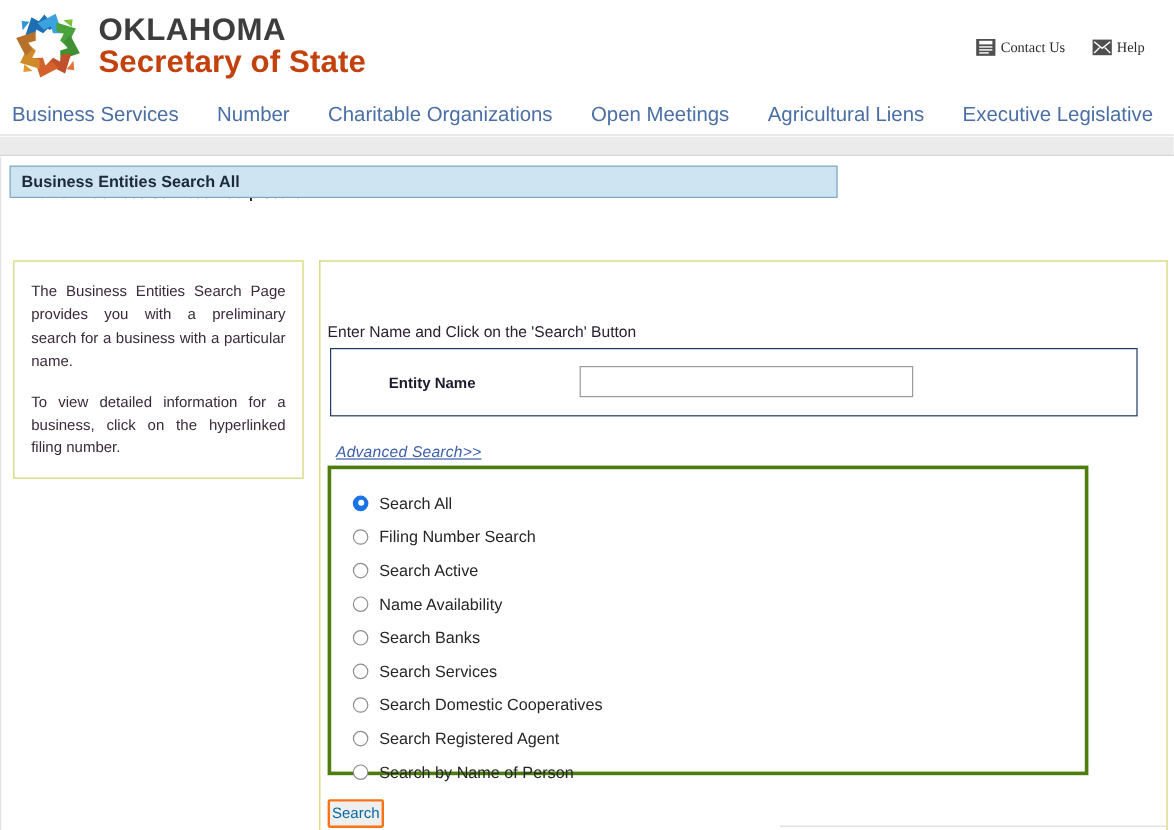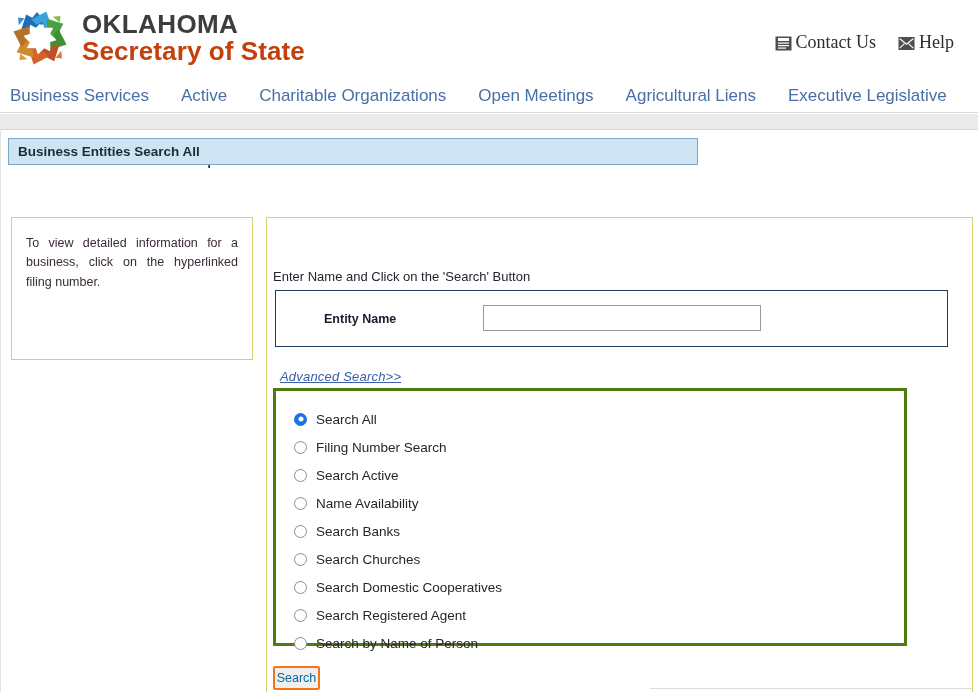--- a/index.html
+++ b/index.html
@@ -64,21 +64,21 @@
     display: flex;
     align-items: center;
     gap: 22px;
   }
   .header-link {
     display: flex;
     align-items: center;
     gap: 4px;
     text-decoration: none;
     font-family: "Liberation Serif", serif;
-    font-size: 18px;
+    font-size: 12px;
     color: #2d2d2d;
     cursor: pointer;
   }
   .hl-icon {
     width: 17px; height: 15px;
     display: inline-block;
     flex: 0 0 auto;
   }
 
   
@@ -403,38 +403,39 @@
           <path d="M1.8 2.8 L8.5 8.2 L15.2 2.8" fill="none" stroke="#ffffff" stroke-width="1.3"></path>
           <path d="M1.8 12.2 L6.4 7.6 M15.2 12.2 L10.6 7.6" fill="none" stroke="#ffffff" stroke-width="1.1"></path>
         </svg>
       </span>
       <span>Help</span>
     </a>
   </div>
 
   <div id="main-nav">
     <a class="nav-item">Business Services</a>
-    <a class="nav-item">Active</a>
+    <a class="nav-item">Number</a>
     <a class="nav-item">Charitable Organizations</a>
     <a class="nav-item">Open Meetings</a>
     <a class="nav-item">Agricultural Liens</a>
     <a class="nav-item">Executive Legislative</a>
   </div>
 </div>
 
 <div id="gray-band"></div>
 
 <div id="content">
 
   <div id="breadcrumb">
     <a class="crumb-home">Home</a><span class="crumb-sep"> : </span><a class="crumb-mid">Business Services</a><span class="crumb-sep"> : </span><span class="crumb-last">Corp Search</span>
   </div>
 
 
   <div id="info-panel">
+    <p class="info-para">The Business Entities Search Page provides you with a preliminary search for a business with a particular name.</p>
     <p class="info-para">To view detailed information for a business, click on the hyperlinked filing number.</p>
   </div>
 
   <div id="search-panel"></div>
 </div>
 
 <div id="panel-title-bar">
   <span class="panel-title">Business Entities Search All</span>
 </div>
 
@@ -463,21 +464,21 @@
   <div class="radio-row">
     <span class="radio-dot"></span>
     <span class="radio-label">Name Availability</span>
   </div>
   <div class="radio-row">
     <span class="radio-dot"></span>
     <span class="radio-label">Search Banks</span>
   </div>
   <div class="radio-row">
     <span class="radio-dot"></span>
-    <span class="radio-label">Search Churches</span>
+    <span class="radio-label">Search Services</span>
   </div>
   <div class="radio-row">
     <span class="radio-dot"></span>
     <span class="radio-label">Search Domestic Cooperatives</span>
   </div>
   <div class="radio-row">
     <span class="radio-dot"></span>
     <span class="radio-label">Search Registered Agent</span>
   </div>
   <div class="radio-row">

